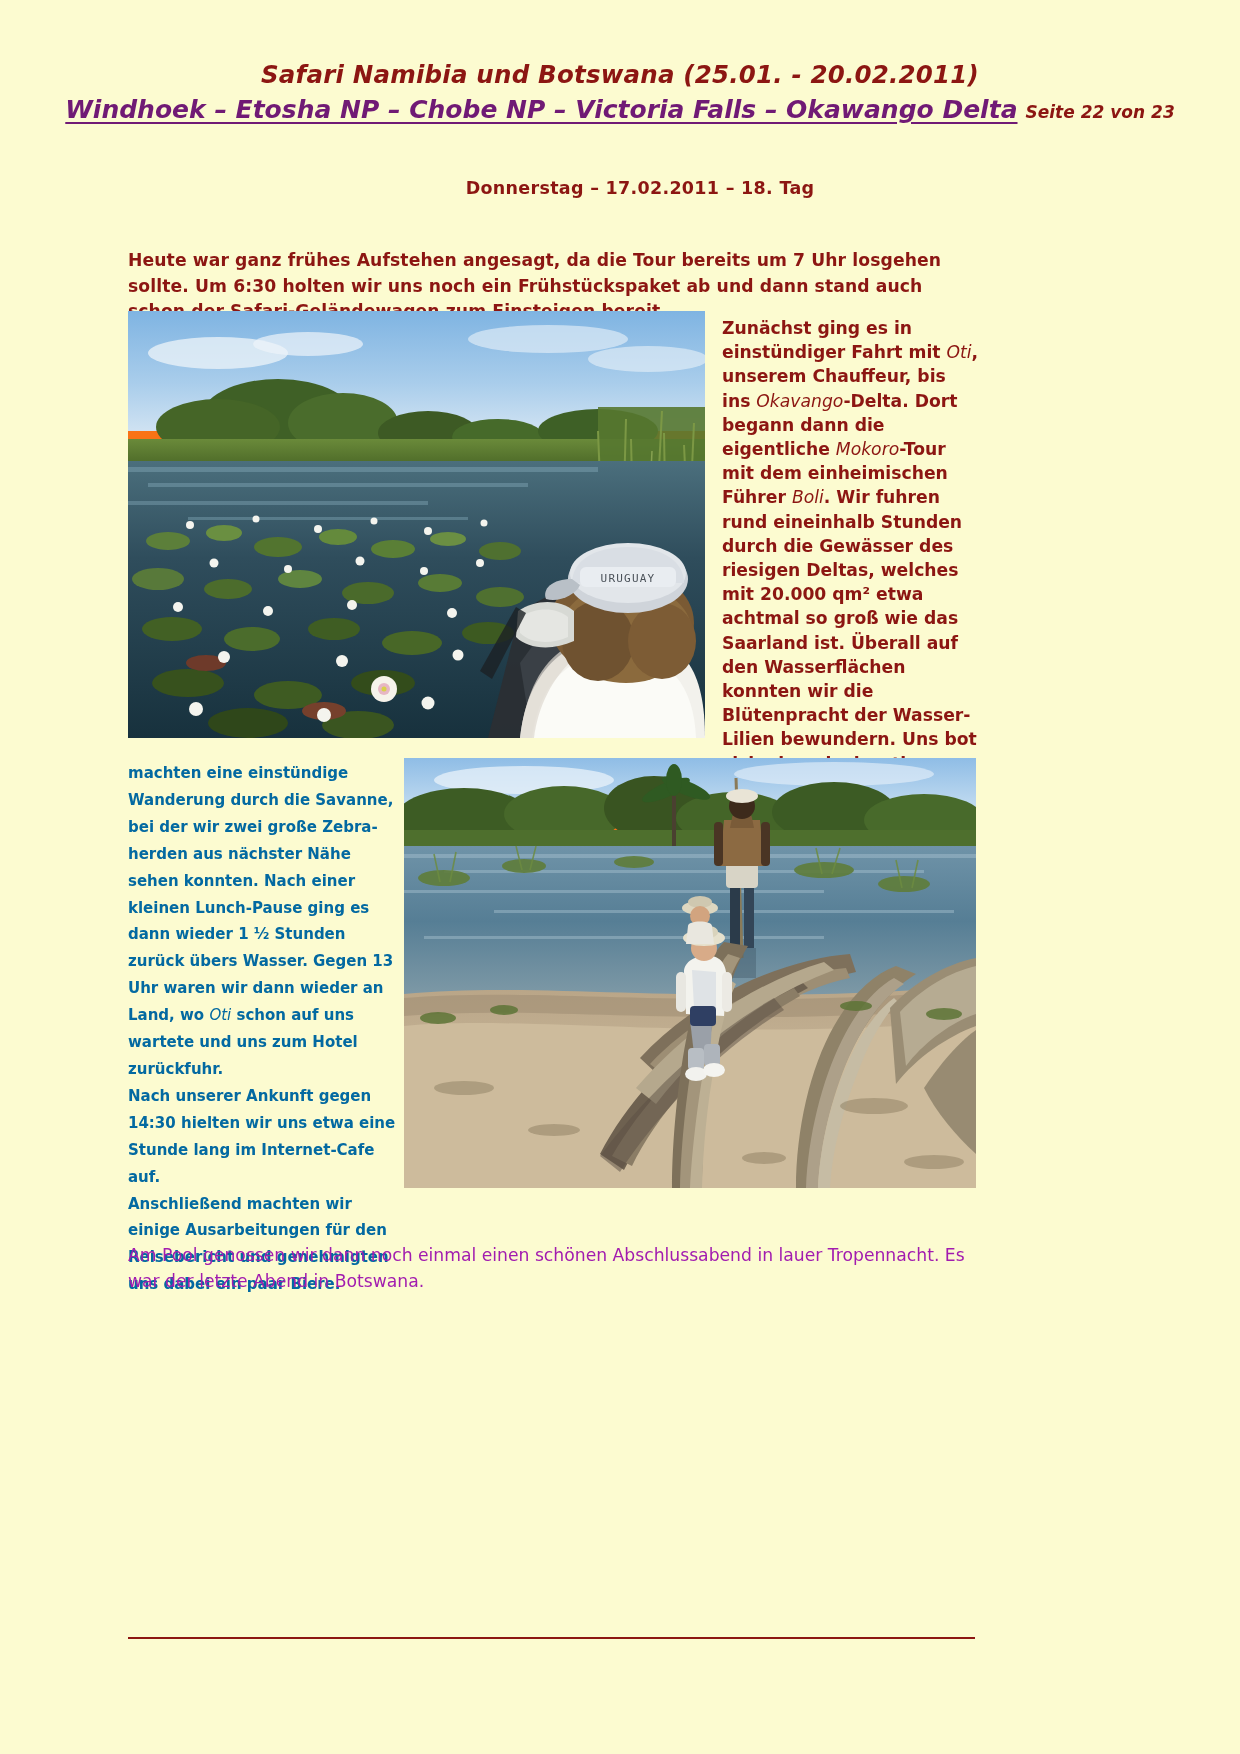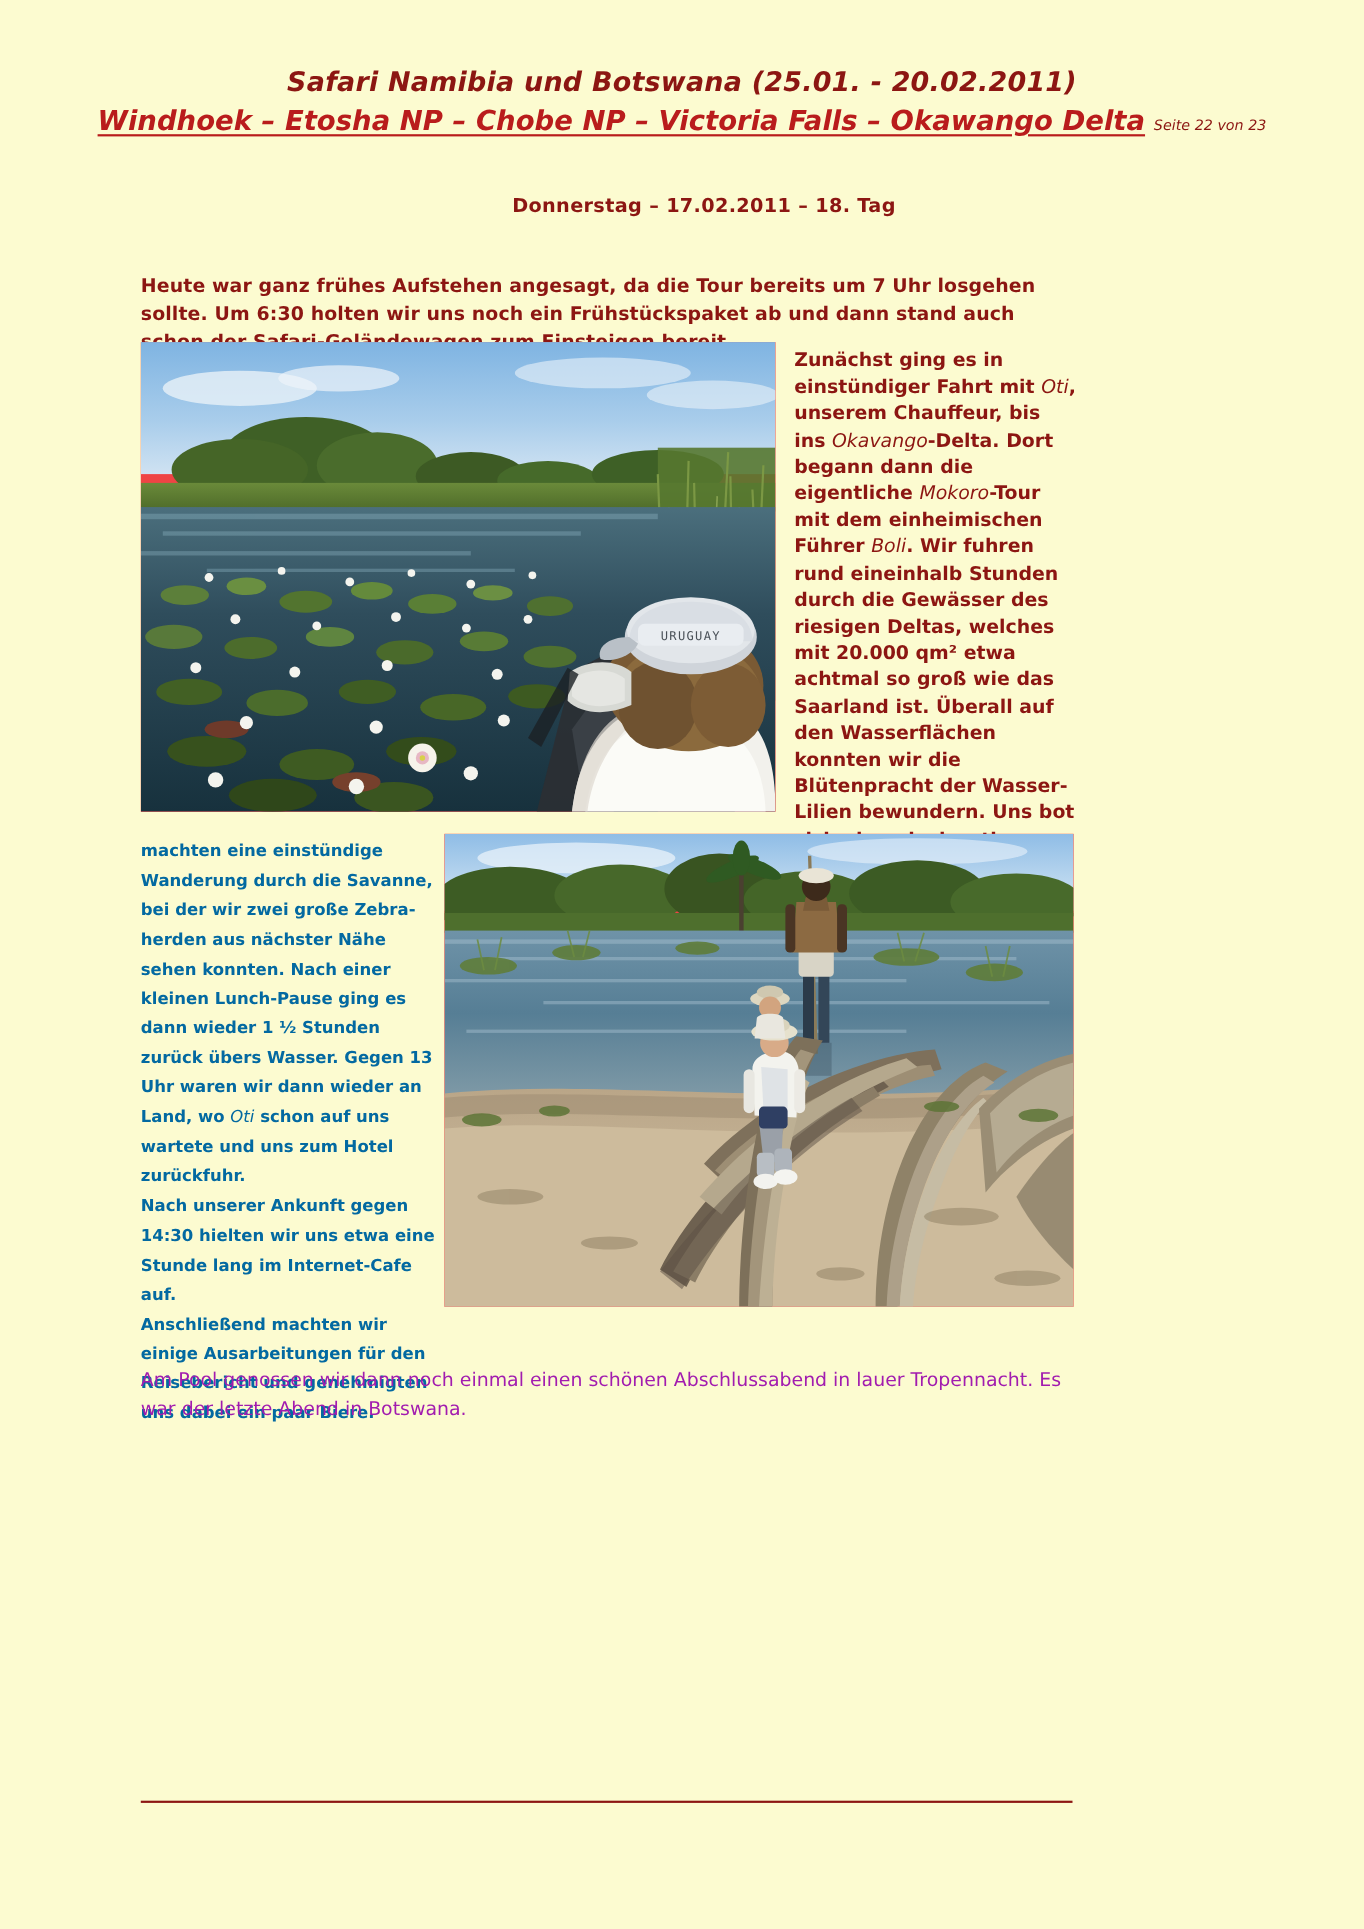--- a/index.html
+++ b/index.html
@@ -45,26 +45,26 @@
     margin-top: 4px;
     line-height: 32px;
     white-space: nowrap;
   }
   .doc-subtitle {
     font-weight: bold;
     font-style: italic;
     font-size: 25px;
     text-decoration: underline;
     text-underline-offset: 4px;
-    color: #b91c1c;
+    color: #701a75;
   }
   .doc-page-label {
     font-style: italic;
-    font-size: 13px;
-    font-weight: normal;
+    font-size: 17px;
+    font-weight: bold;
     color: #8c1612;
     padding-left: 8px;
   }
 
   
   .day-heading {
     position: absolute;
     left: 0;
     top: 176px;
     width: 1240px;
@@ -125,21 +125,21 @@
 
   em.name {
     font-style: italic;
     font-weight: normal;
   }
 
   
   .photo {
     position: absolute;
     overflow: hidden;
-    background: #ef4444;
+    background: #f97316;
   }
   #photo-mokoro-ride {
     left: 128px;
     top: 311px;
     width: 577px;
     height: 427px;
   }
   #photo-mokoro-landing {
     left: 404px;
     top: 758px;

